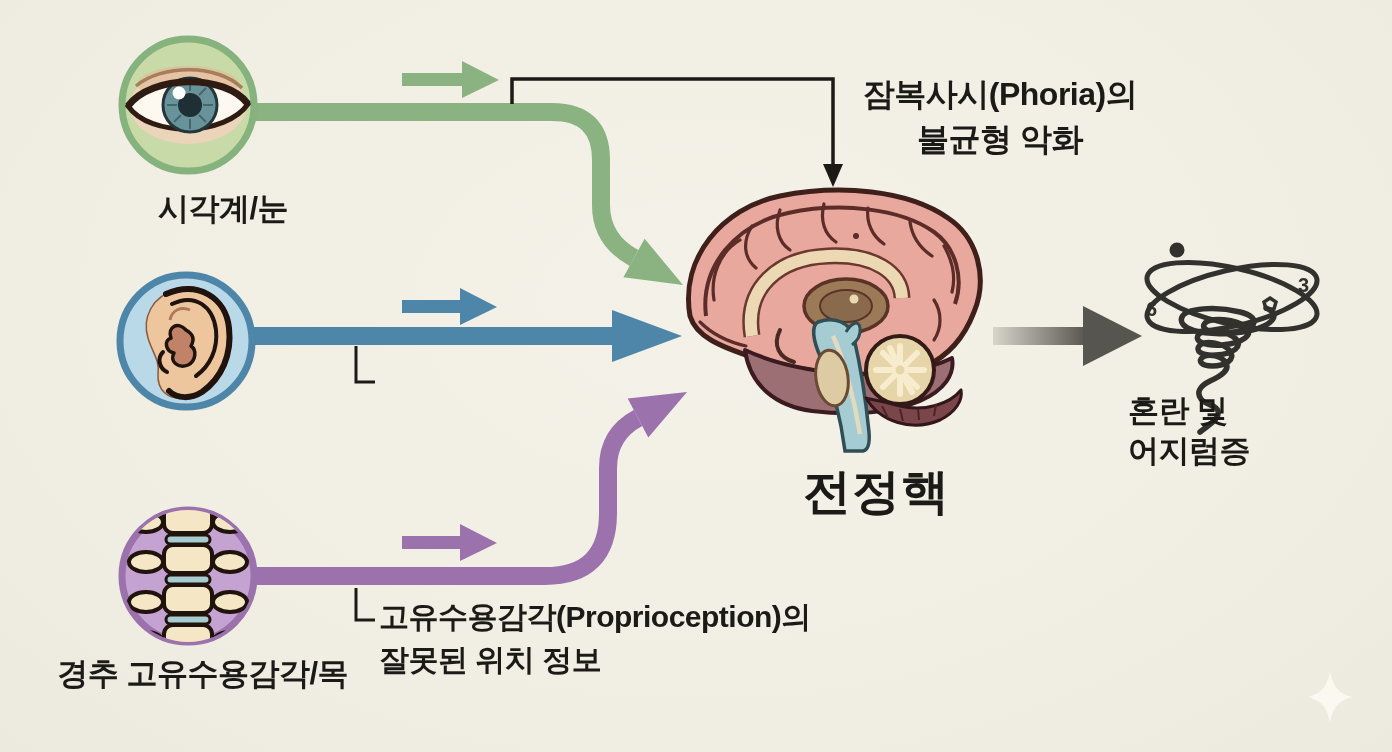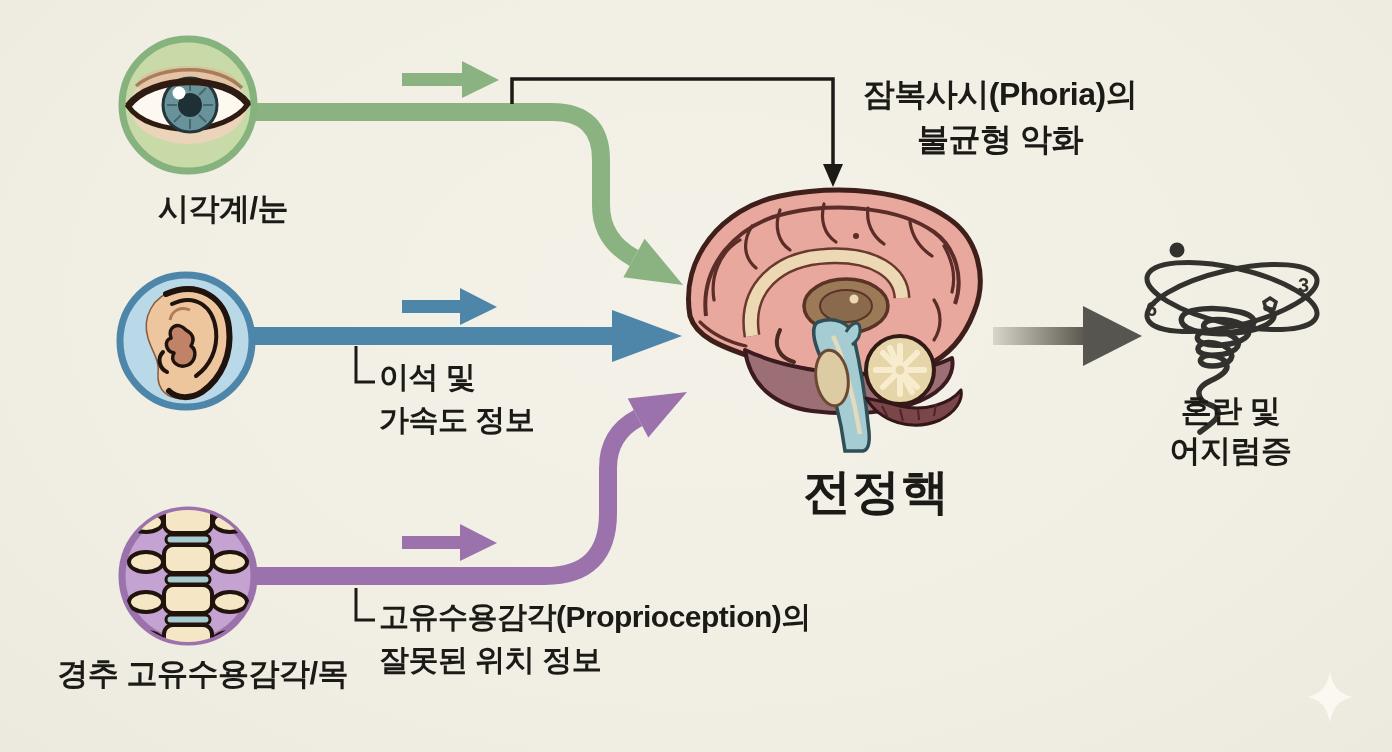--- a/index.html
+++ b/index.html
@@ -17,21 +17,21 @@
     position:absolute;
     font-weight:800;
     color:#1c1a17;
     letter-spacing:-0.5px;
     white-space:nowrap;
   }
   .src-lbl{font-size:31px;text-align:right;}
   .ann{font-size:30px;line-height:1.42;text-align:left;}
   .ann-center{font-size:32px;line-height:1.42;text-align:center;}
   .center-lbl{font-size:48px;line-height:1.1;text-align:right;letter-spacing:1px;}
-  .outcome-lbl{font-size:31px;line-height:1.3;text-align:center;}
+  .outcome-lbl{font-size:31px;line-height:1.3;}
 </style>
 </head>
 <body>
 
 <div class="stage">
 
   <svg class="art" width="1392" height="752" viewBox="0 0 1392 752">
     <defs>
       <linearGradient id="grayTail" x1="0" y1="0" x2="1" y2="0">
         <stop offset="0" stop-color="#d8d5cb"></stop>
@@ -238,24 +238,20 @@
   <div class="lbl src-lbl" style="left:88px;top:188px;width:200px;">시각계/눈</div>
 
 
   <div class="lbl src-lbl" style="left:28px;top:653px;width:320px;">경추 고유수용감각/목</div>
 
   <div class="lbl ann-center" style="left:840px;top:72px;width:320px;">
     <div>잠복사시(Phoria)의</div>
     <div>불균형 악화</div>
   </div>
 
-  <div class="lbl ann" style="left:379px;top:356px;">
-    <div>이석 및</div>
-    <div>가속도 정보</div>
-  </div>
 
   <div class="lbl ann" style="left:379px;top:596px;">
     <div>고유수용감각(Proprioception)의</div>
     <div>잘못된 위치 정보</div>
   </div>
 
   <div class="lbl center-lbl" style="left:730px;top:466px;width:220px;">전정핵</div>
 
   <div class="lbl outcome-lbl" style="left:1128px;top:391px;width:205px;">
     <div>혼란 및</div>

